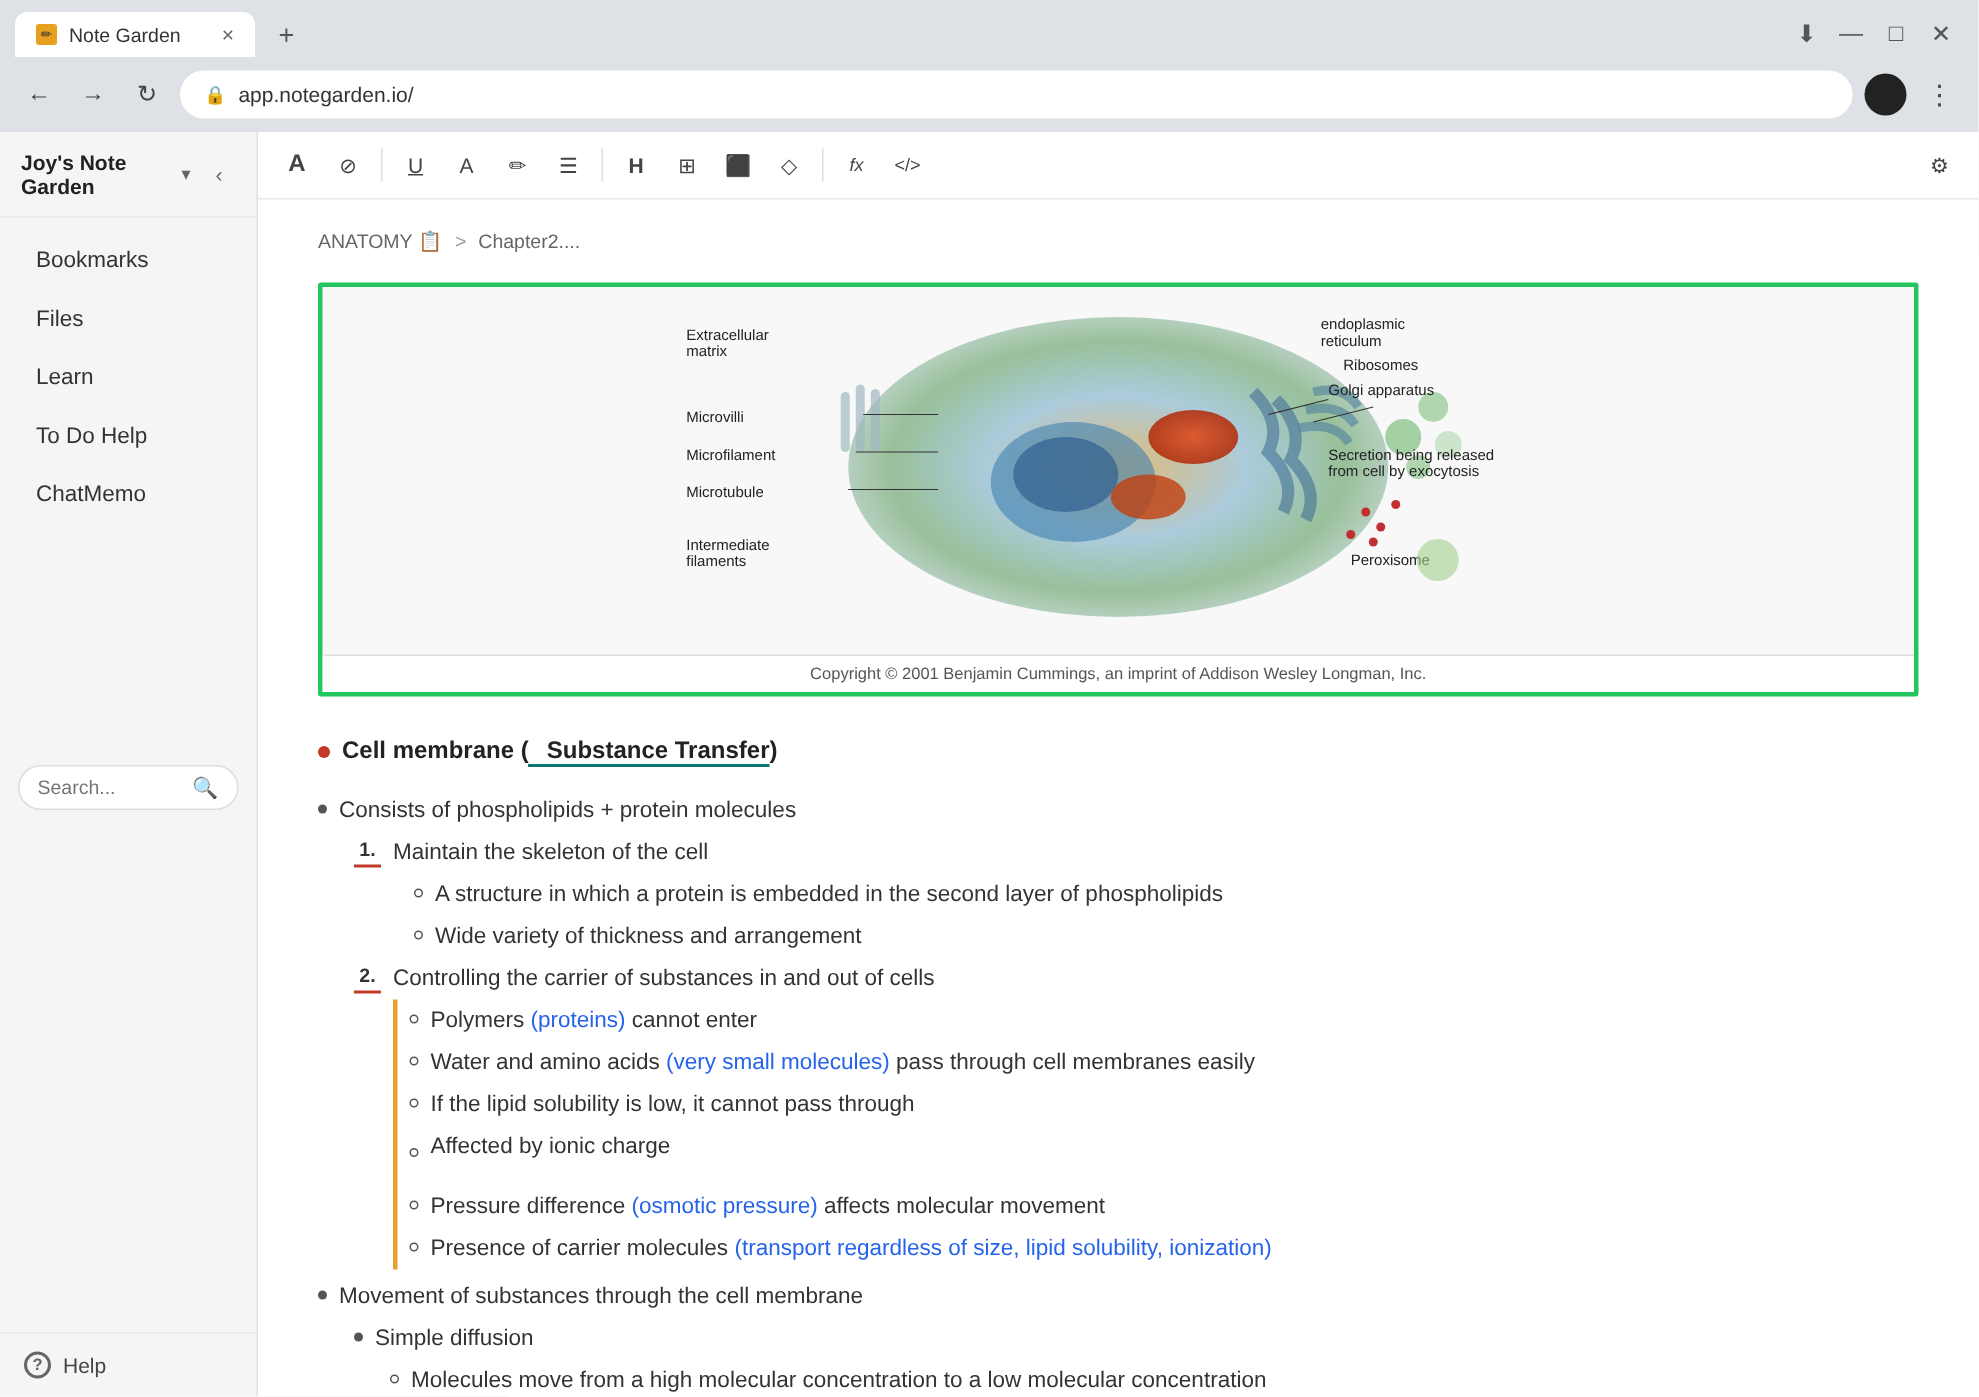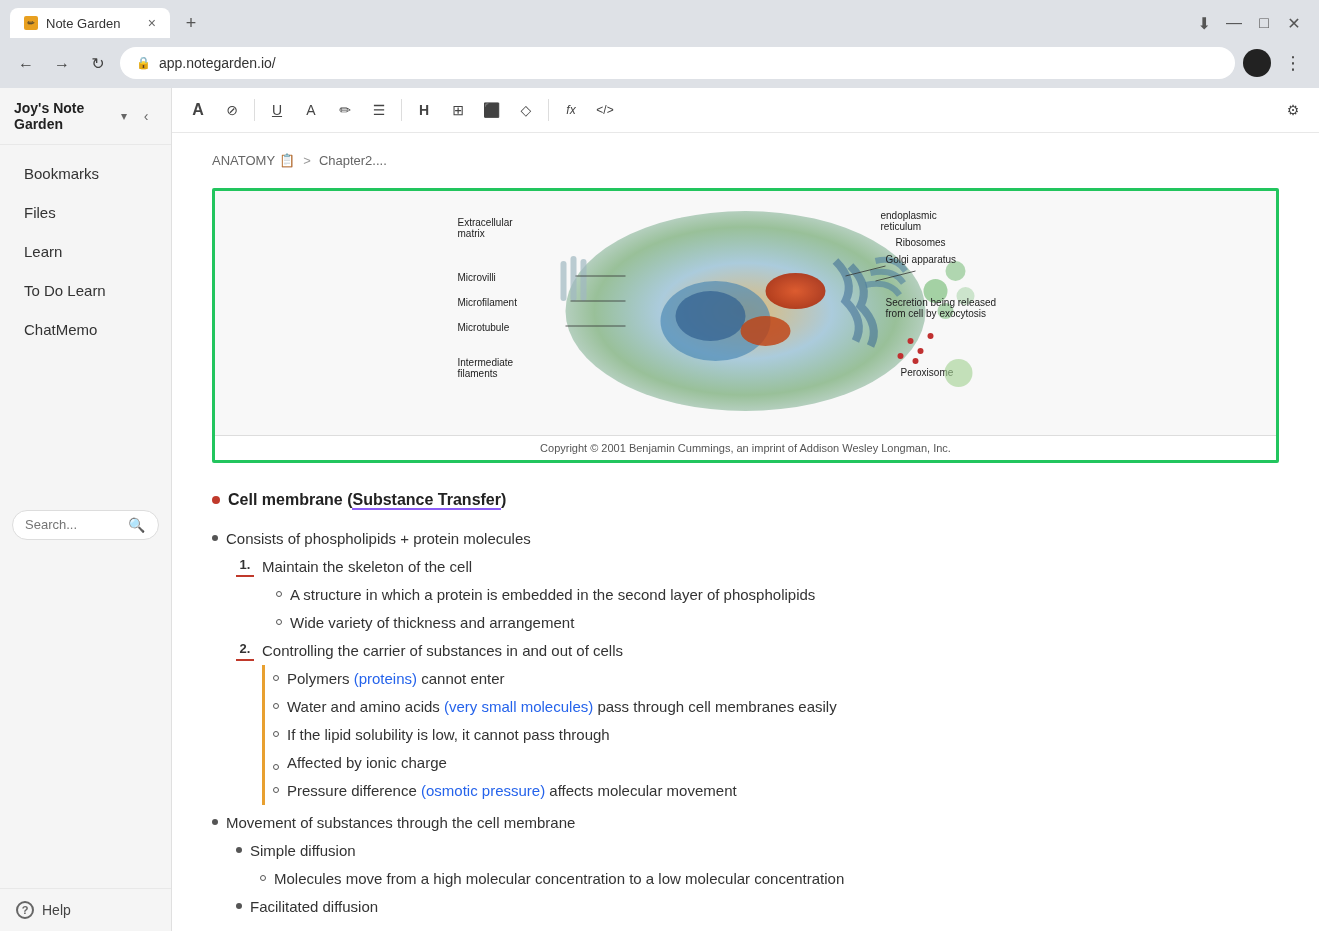--- a/index.html
+++ b/index.html
@@ -118,21 +118,21 @@
       <div class="nav-item">
         <span>Bookmarks</span>
       </div>
       <div class="nav-item">
         <span>Files</span>
       </div>
       <div class="nav-item">
         <span>Learn</span>
       </div>
       <div class="nav-item">
-        <span>To Do Learn</span>
+        <span>To Do Help</span>
       </div>
       <div class="nav-item">
         <span>ChatMemo</span>
       </div>
     </div>
     <div class="sidebar-search">
       <div class="search-box">
         <input class="search-input" type="text" placeholder="Search..." style="">
         <span class="search-icon">🔍</span>
       </div>
@@ -275,21 +275,21 @@
             <circle cx="503" cy="172" r="14" fill="#a0d090" opacity="0.6"></circle>
           </svg>
         </div>
         <div class="cell-caption">Copyright © 2001 Benjamin Cummings, an imprint of Addison Wesley Longman, Inc.</div>
       </div>
 
       <div class="doc-content">
         <div style="display:flex;align-items:center;gap:8px;margin-bottom:12px;">
           <span style="width:8px;height:8px;background:#c0392b;border-radius:50%;display:inline-block;flex-shrink:0;"></span>
           <span style="font-size:16px;font-weight:700;color:#222;">
-            Cell membrane (<span style="border-bottom:2px solid #8b5cf6;">Substance Transfer</span>)
+            Cell membrane (<span style="border-bottom:2px solid #0f766e;padding-left:12px;">Substance Transfer</span>)
           </span>
         </div>
 
         <div style="display:flex;align-items:flex-start;gap:8px;padding:2px 0;">
           <span style="width:6px;height:6px;border-radius:50%;background:#555;margin-top:8px;flex-shrink:0;"></span>
           <span>Consists of phospholipids + protein molecules</span>
         </div>
 
         <div style="display:flex;align-items:flex-start;gap:8px;padding:2px 0;padding-left:24px;">
           <span style="font-size:13px;font-weight:600;color:#333;min-width:18px;border-bottom:2px solid #c0392b;text-align:center;flex-shrink:0;">1.</span>
@@ -320,23 +320,27 @@
             <span>Water and amino acids <span class="highlight-paren">(very small molecules)</span> pass through cell membranes easily</span>
           </div>
           <div style="display:flex;align-items:flex-start;gap:8px;padding:2px 0;">
             <span style="width:6px;height:6px;border-radius:50%;background:transparent;border:1.5px solid #555;margin-top:8px;flex-shrink:0;"></span>
             <span>If the lipid solubility is low, it cannot pass through</span>
           </div>
           <div style="display:flex;align-items:center;gap:8px;padding:2px 0;">
             <span style="width:6px;height:6px;border-radius:50%;background:transparent;border:1.5px solid #555;margin-top:8px;flex-shrink:0;"></span>
             <span>Affected by ionic charge</span>
           </div>
+          <div style="display:flex;align-items:flex-start;gap:8px;padding:2px 0;margin-top:12px;">
+            <span style="width:6px;height:6px;border-radius:50%;background:transparent;border:1.5px solid #555;margin-top:8px;flex-shrink:0;"></span>
+            <span>Pressure difference <span class="highlight-paren">(osmotic pressure)</span> affects molecular movement</span>
+          </div>
           <div style="display:flex;align-items:flex-start;gap:8px;padding:2px 0;">
             <span style="width:6px;height:6px;border-radius:50%;background:transparent;border:1.5px solid #555;margin-top:8px;flex-shrink:0;"></span>
-            <span>Pressure difference <span class="highlight-paren">(osmotic pressure)</span> affects molecular movement</span>
+            <span>Presence of carrier molecules <span class="highlight-paren">(transport regardless of size, lipid solubility, ionization)</span></span>
           </div>
         </div>
 
         <div style="display:flex;align-items:flex-start;gap:8px;padding:2px 0;margin-top:4px;">
           <span style="width:6px;height:6px;border-radius:50%;background:#555;margin-top:8px;flex-shrink:0;"></span>
           <span>Movement of substances through the cell membrane</span>
         </div>
 
         <div style="display:flex;align-items:flex-start;gap:8px;padding:2px 0;padding-left:24px;">
           <span style="width:6px;height:6px;border-radius:50%;background:#555;margin-top:8px;flex-shrink:0;"></span>

